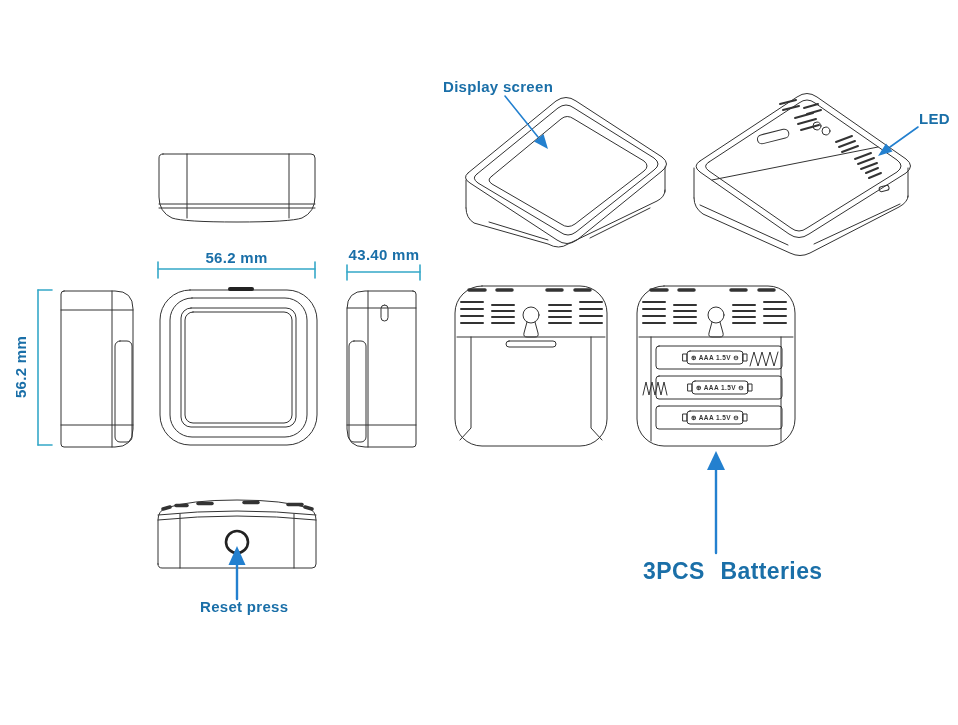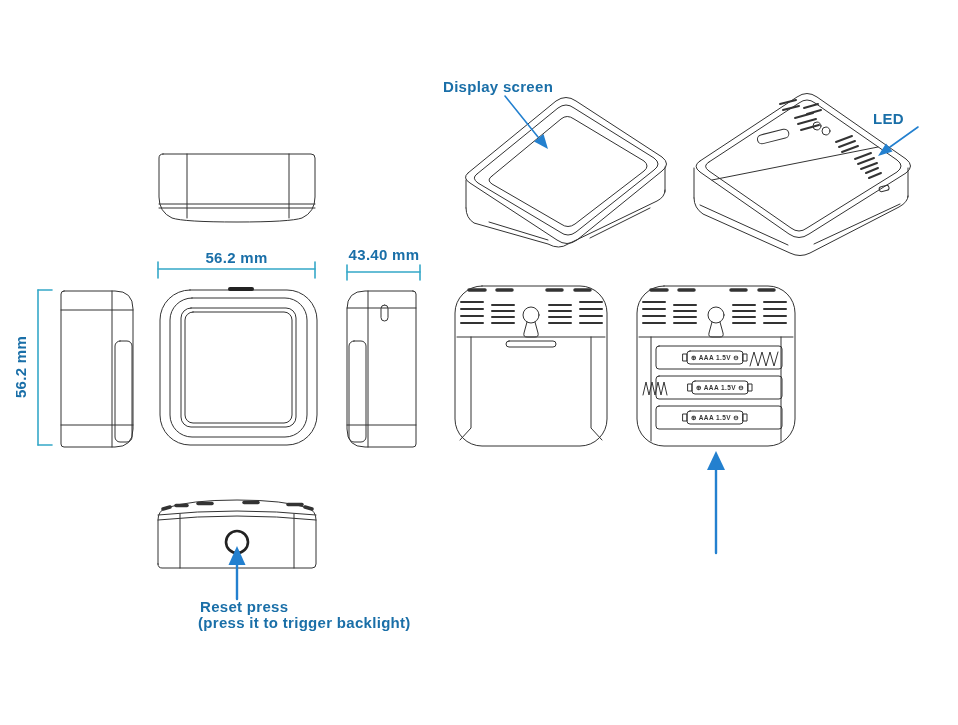--- a/index.html
+++ b/index.html
@@ -247,27 +247,27 @@
     <path class="blue-line" d="M716,553 V470"></path>
     <polygon class="blue-fill" points="716,451 707,470 725,470"></polygon>
   </g>
   <g>
     <path class="blue-line" d="M237,599 V565"></path>
     <polygon class="blue-fill" points="237,546 228.5,565 245.5,565"></polygon>
   </g>
 </svg>
 
   <div class="lbl" style="left:443px;top:79px;">Display screen</div>
-  <div class="lbl" style="left:873px;top:111px;">LED</div>
+  <div class="lbl" style="left:919px;top:111px;">LED</div>
 
   <div class="lbl center" style="left:158px;top:250px;width:157px;">56.2 mm</div>
   <div class="lbl center" style="left:339px;top:247px;width:90px;">43.40 mm</div>
   <div class="lbl dim-v">56.2 mm</div>
 
   <div class="lbl" style="left:200px;top:599px;">Reset press</div>
-  <div class="lbl" style="left:198px;top:615px;">(press it to trigger backlight)</div>
-
+
+  <div class="lbl big" style="left:643px;top:559px;">3PCS Batteries</div>
 
   <div class="batt-lbl" style="left:684px;top:354px;">⊕ AAA 1.5V ⊖</div>
   <div class="batt-lbl" style="left:689px;top:384px;">⊕ AAA 1.5V ⊖</div>
   <div class="batt-lbl" style="left:684px;top:414px;">⊕ AAA 1.5V ⊖</div>
 
 </div>
 
 </body></html>

